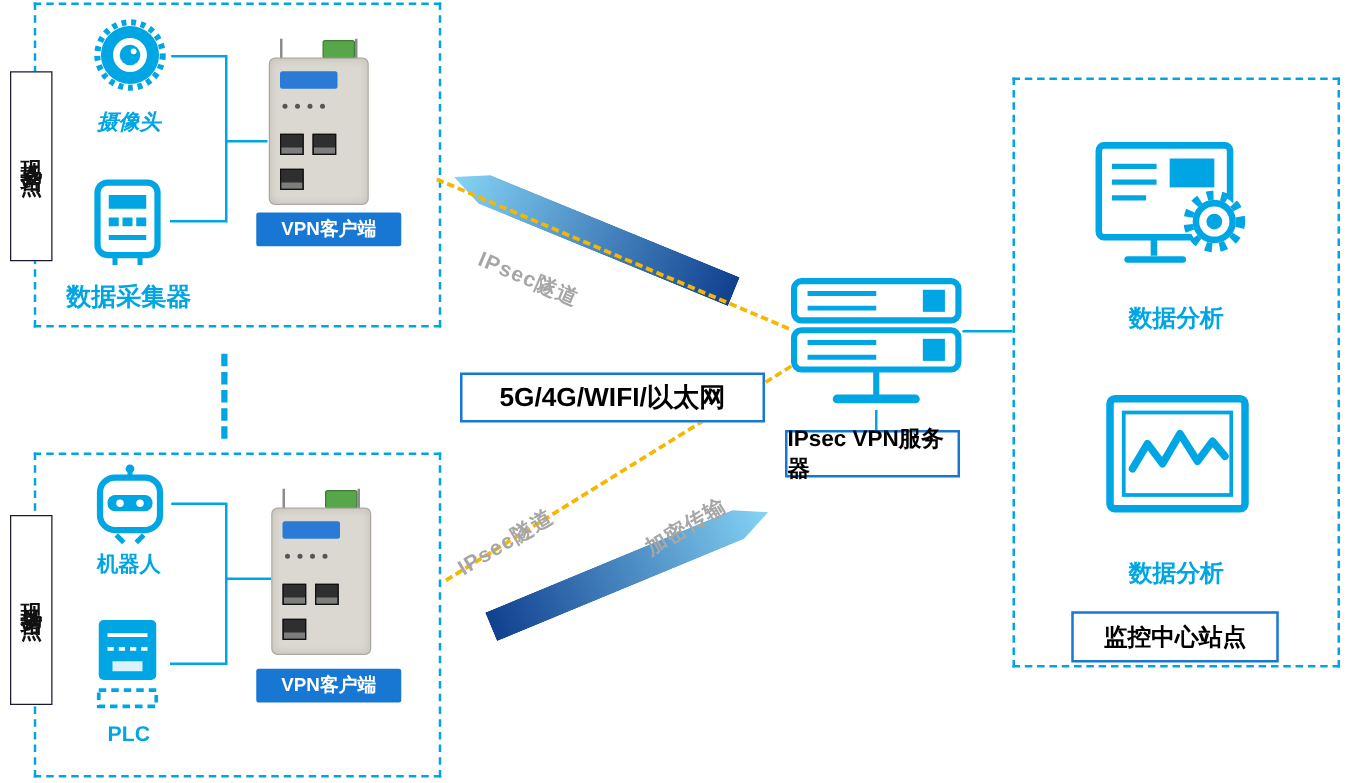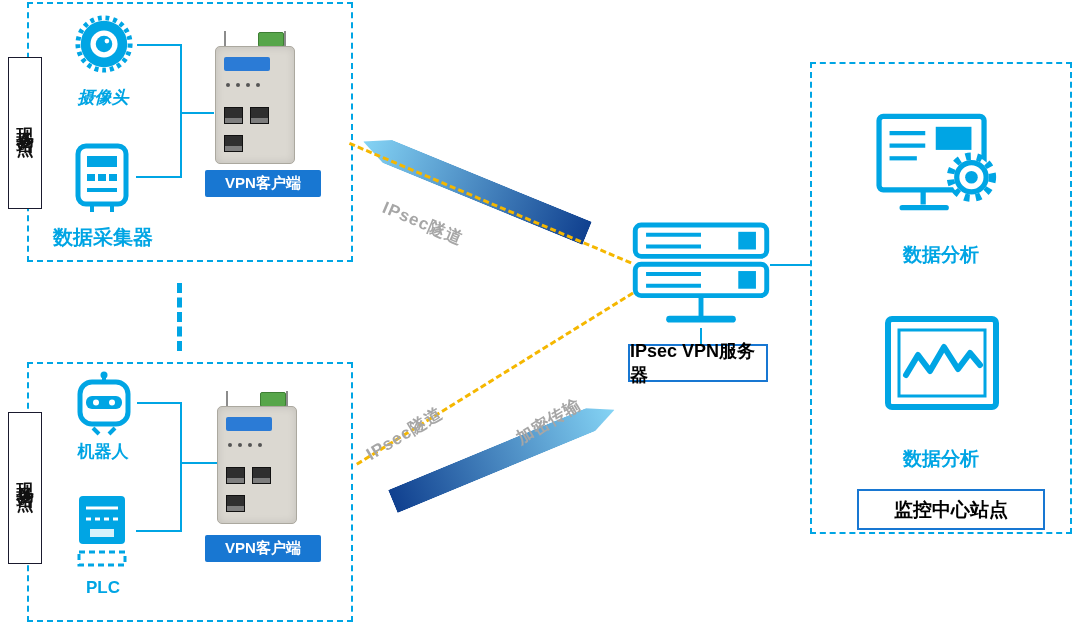--- a/index.html
+++ b/index.html
@@ -63,21 +63,21 @@
     border-radius: 2px; z-index: 5; }
   #vpn-badge-a { left: 205px; top: 170px; }
   #vpn-badge-n { left: 205px; top: 535px; }
 
   
   .blue-box { position: absolute; background: #fff; border: 2px solid #1877D2;
     display: flex; align-items: center; justify-content: center;
     font-weight: bold; color: #000; z-index: 6; }
   #network-box { left: 368px; top: 298px; width: 244px; height: 40px; font-size: 21px; }
   #server-box  { left: 628px; top: 344px; width: 140px; height: 38px; font-size: 18px; }
-  #center-title-box { left: 857px; top: 489px; width: 188px; height: 41px; font-size: 19px; }
+  #center-title-box { left: 857px; top: 489px; width: 166px; height: 41px; font-size: 19px; }
 
   
   .tunnel { position: absolute; height: 0; border-top: 3px dashed #F5B700;
     transform-origin: left top; z-index: 2; }
   #tunnel-top { left: 350px; top: 142px; width: 306px; transform: rotate(23deg); }
   #tunnel-bottom { left: 356px; top: 463px; width: 325px; transform: rotate(-31.8deg); }
 
   
   .ribbon { position: absolute; transform-origin: left top; z-index: 1; }
   #ribbon-top { left: 368px; top: 130px; width: 242px; height: 25px; transform: rotate(22.3deg);
@@ -214,20 +214,21 @@
   <div class="ribbon" id="ribbon-top"></div>
   <div class="ribbon" id="ribbon-bottom"></div>
 
   <div class="tunnel" id="tunnel-top"></div>
   <div class="tunnel" id="tunnel-bottom"></div>
 
   <div class="tunnel-label" id="tl-top">IPsec隧道</div>
   <div class="tunnel-label" id="tl-bottom">IPsec隧道</div>
   <div class="tunnel-label" id="tl-bottom2">加密传输</div>
 
+  <div class="blue-box" id="network-box">5G/4G/WIFI/以太网</div>
 
   <div class="icon-abs" style="left:632px; top:222px;">
     <svg width="138" height="104" viewBox="0 0 140 106">
       <rect x="3" y="3" width="134" height="32" rx="6" fill="#fff" stroke="#00A5E4" stroke-width="5"></rect>
       <line x1="14" y1="13" x2="70" y2="13" stroke="#00A5E4" stroke-width="4"></line>
       <line x1="14" y1="25" x2="70" y2="25" stroke="#00A5E4" stroke-width="4"></line>
       <rect x="108" y="10" width="18" height="18" fill="#00A5E4"></rect>
       <rect x="3" y="43" width="134" height="32" rx="6" fill="#fff" stroke="#00A5E4" stroke-width="5"></rect>
       <line x1="14" y1="53" x2="70" y2="53" stroke="#00A5E4" stroke-width="4"></line>
       <line x1="14" y1="65" x2="70" y2="65" stroke="#00A5E4" stroke-width="4"></line>

